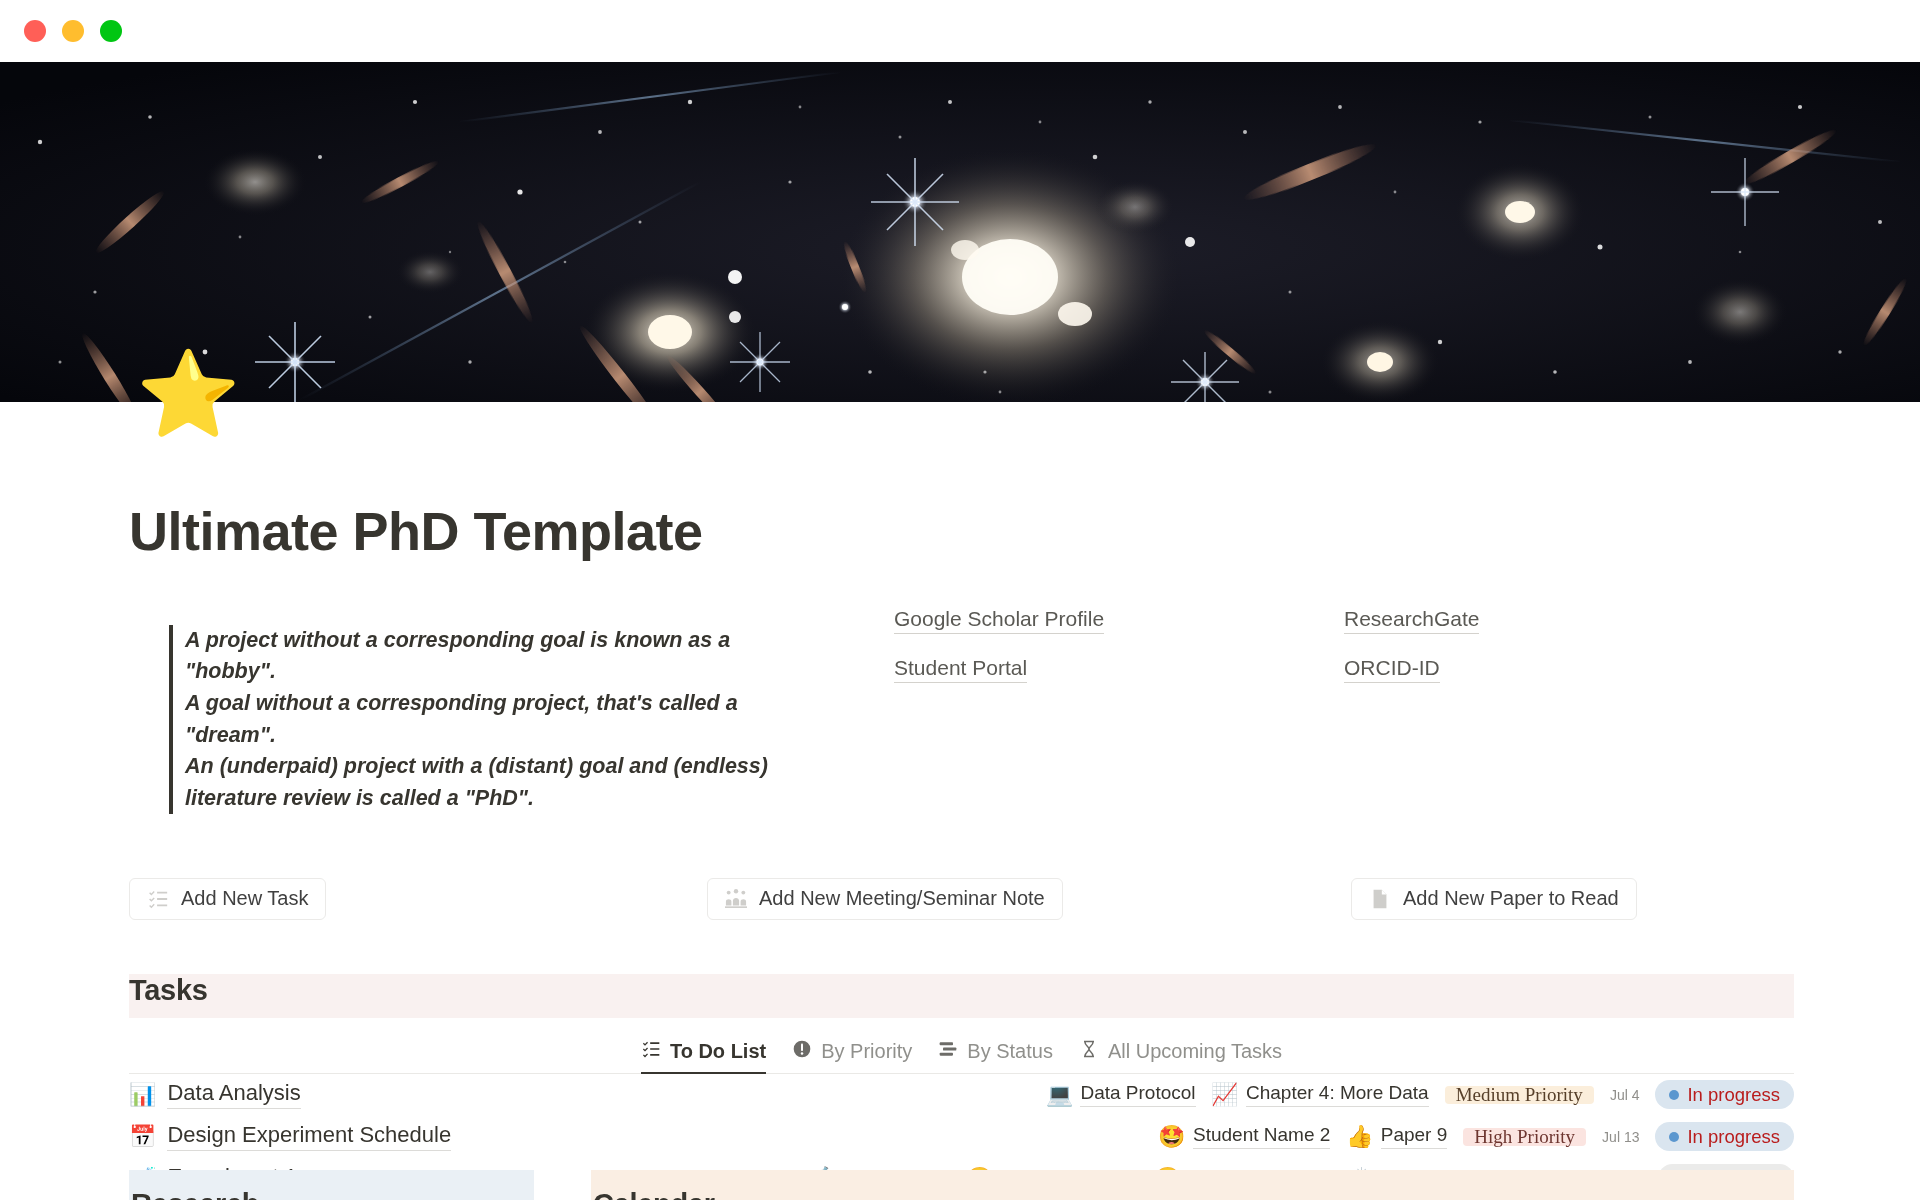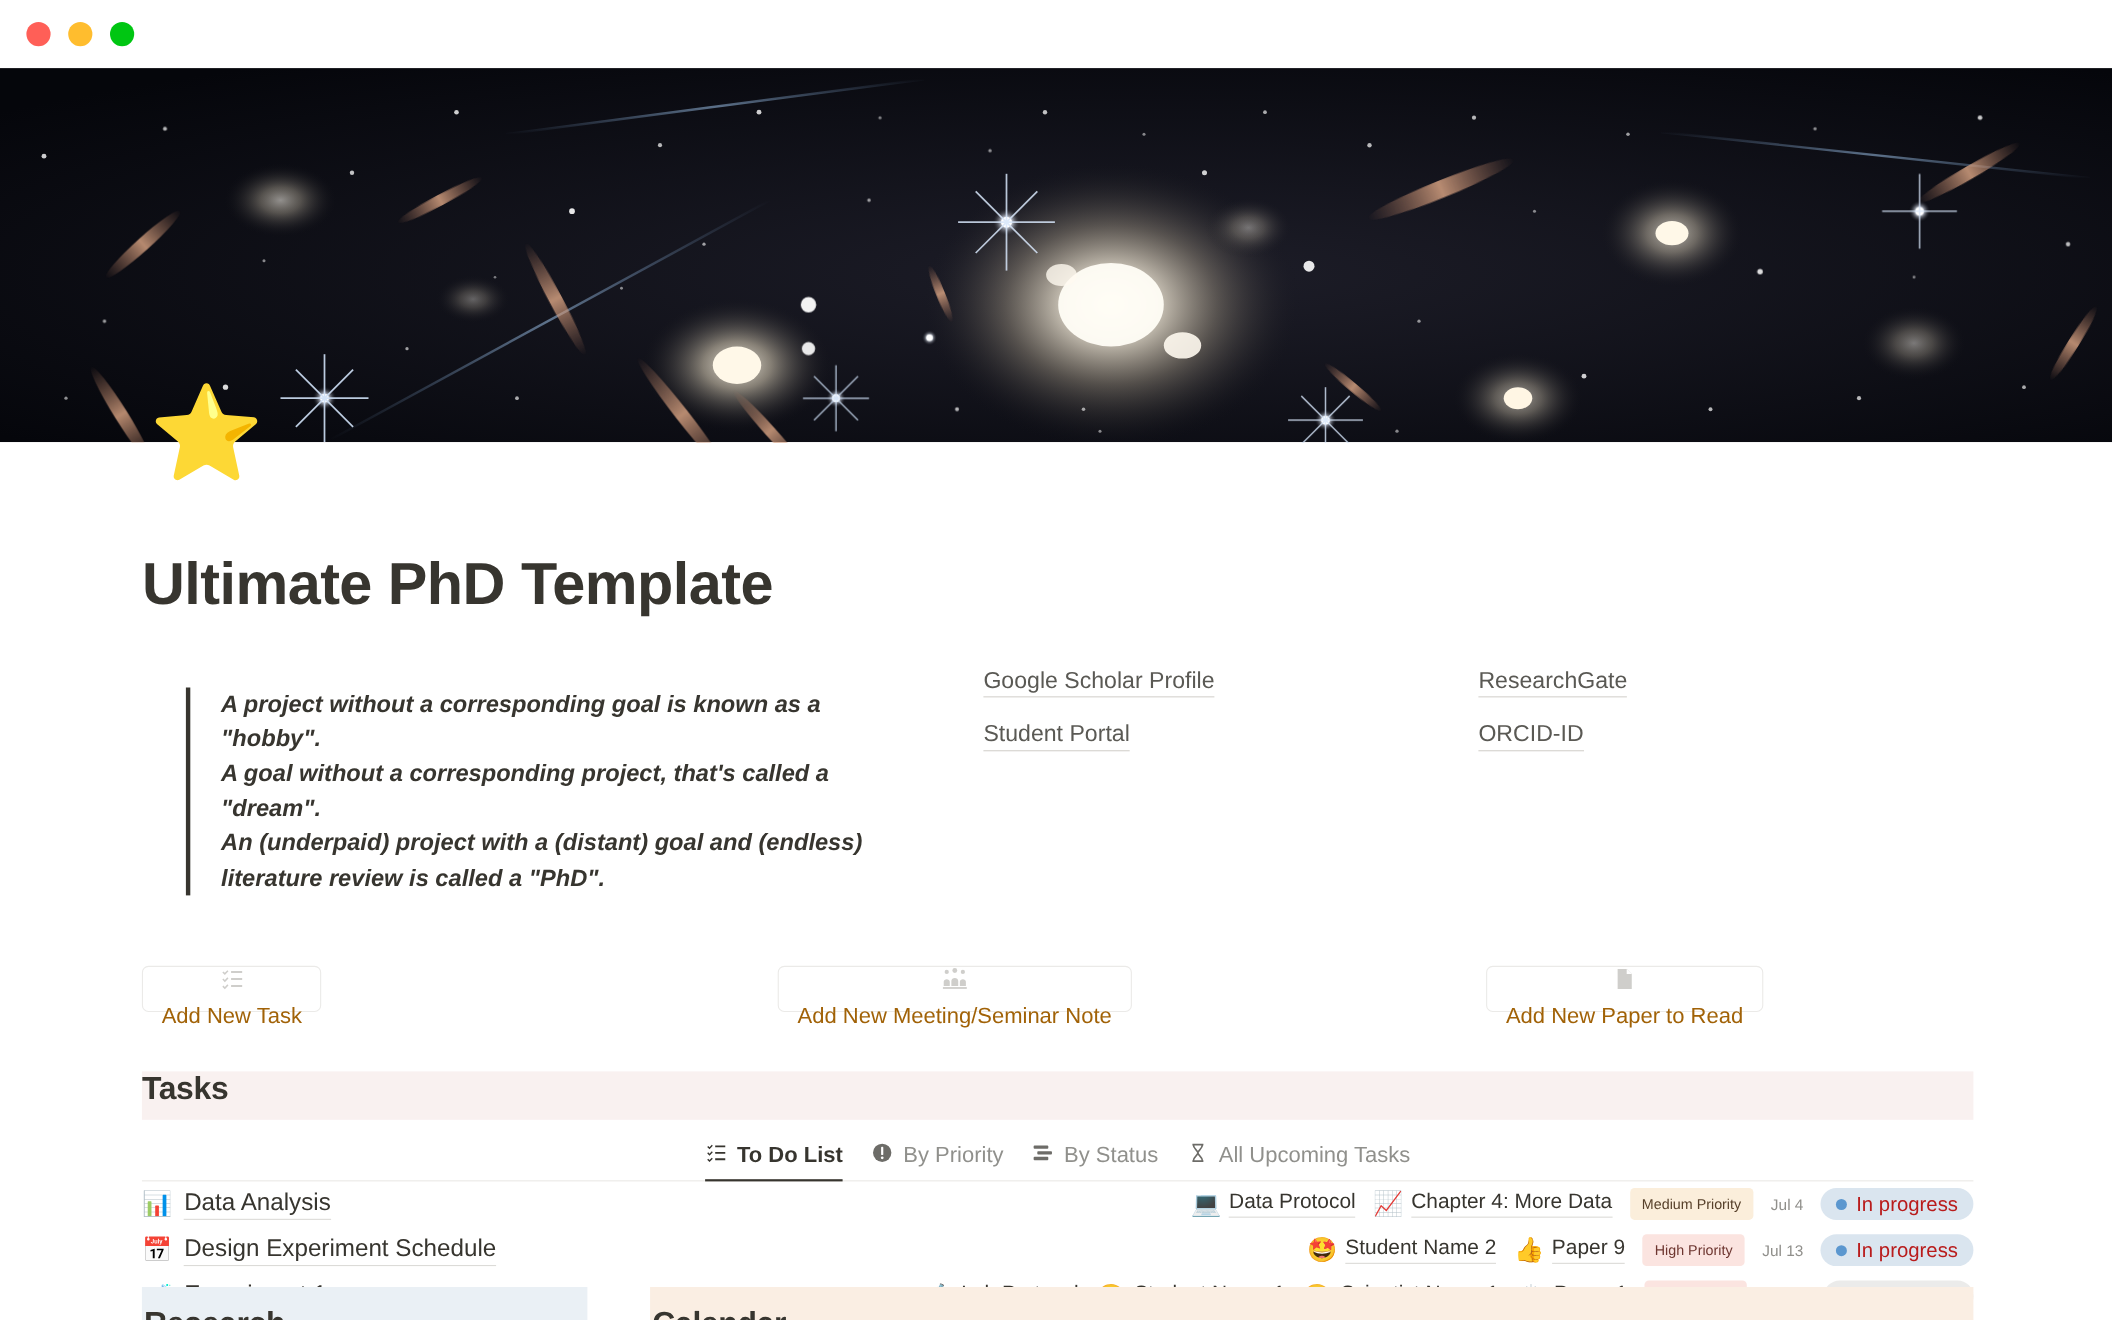--- a/index.html
+++ b/index.html
@@ -63,21 +63,21 @@
   }
 
   
   #info-row {
     display: flex;
     margin-top: 42px;
   }
   #quote {
     width: 845px;
     border-left: 4px solid #37352f;
-    padding-left: 28px;
+    padding-left: 12px;
     font-style: italic;
     font-weight: 700;
     font-size: 21.5px;
     line-height: 1.47;
     color: #37352f;
   }
   #quote div { white-space: pre-wrap; }
 
   #links {
     flex: 1;
@@ -105,25 +105,24 @@
   .ghost-btn {
     position: absolute;
     top: 0;
     height: 42px;
     display: inline-flex; align-items: center;
     gap: 12px;
     padding: 0 17px;
     border: 1px solid #ebeae8;
     border-radius: 6px;
     background: #ffffff;
-    color: #a16207;
+    color: #404040;
     font-size: 20px;
     cursor: pointer;
     white-space: nowrap;
-    flex-direction: column;
   }
   .ghost-btn .gicon { display: inline-flex; width: 22px; height: 22px; }
   .ghost-btn svg { width: 22px; height: 22px; fill: #cfcecb; }
   #btn-task { left: 0; }
   #btn-meeting { left: 578px; }
   #btn-paper { left: 1222px; }
 
   
   #tasks-section { margin-top: 52px; }
   #tasks-header {
@@ -190,25 +189,26 @@
     font-size: 19px; color: #37352f;
     white-space: nowrap;
   }
   .rel .rtext {
     border-bottom: 1px solid #dcdbd8;
     padding-bottom: 2px;
     cursor: pointer;
   }
   .pill {
     display: inline-flex; align-items: center;
-    height: 29px;
+    height: 18px;
     padding: 0 11px;
     border-radius: 4px;
-    font-size: 13px;
+    font-size: 19px;
     white-space: nowrap;
+    font-family: Liberation Serif, serif;
   }
   .pill.medium { background: #fbeedb; color: #57402a; }
   .pill.high   { background: #fbe4e0; color: #6e3630; }
   .date { font-size: 14px; color: #908f8b; white-space: nowrap; }
   .status {
     display: inline-flex; align-items: center; gap: 8px;
     height: 29px;
     padding: 0 14px;
     border-radius: 15px;
     font-size: 18.5px;

